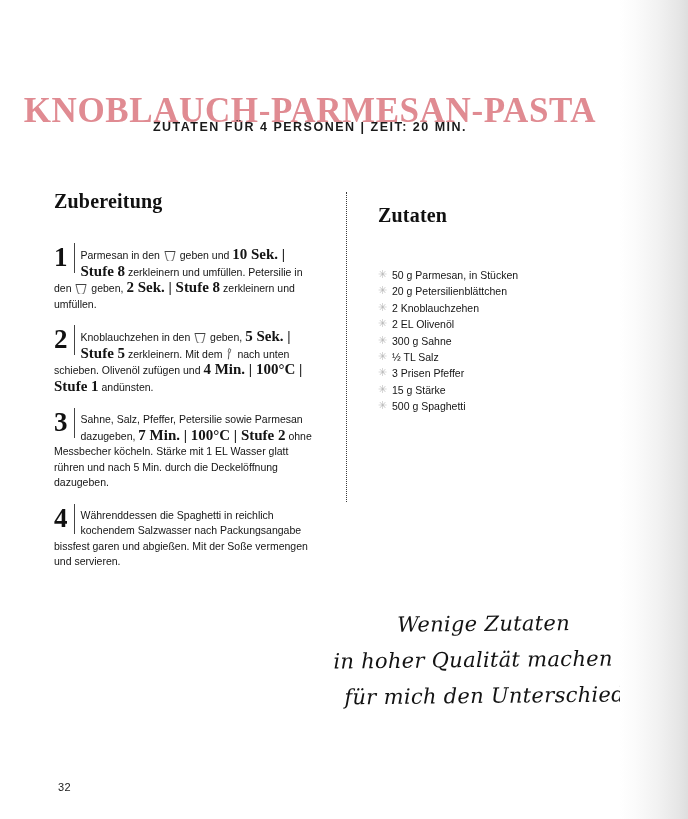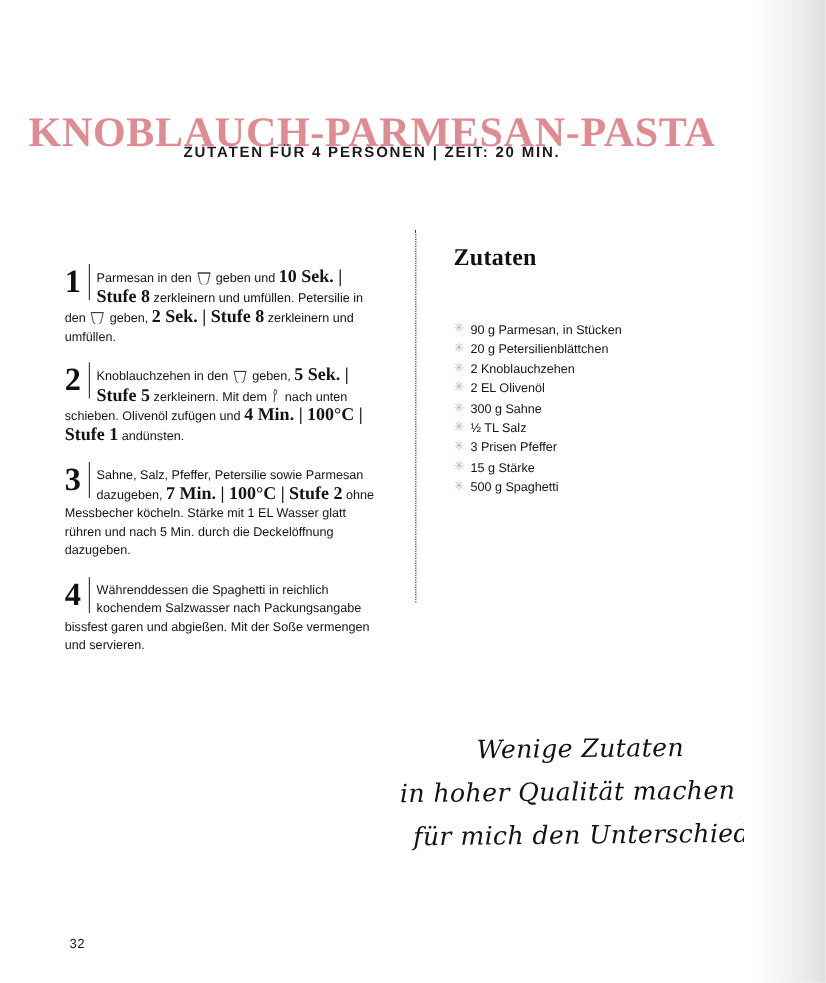--- a/index.html
+++ b/index.html
@@ -212,20 +212,21 @@
 
   <div class="content">
 
     <h1 class="recipe-title">KNOBLAUCH-PARMESAN-PASTA</h1>
 
     <div class="recipe-subtitle">ZUTATEN FÜR 4 PERSONEN | ZEIT: 20 MIN.</div>
 
     <div class="divider"></div>
 
     <div class="col-left">
+      <div class="col-heading">Zubereitung</div>
       <div class="steps" id="steps-container">
           <div class="step">
             <div class="step-num">1</div>
             <div class="step-text">Parmesan in den <span class="ico ico-bowl"><svg viewBox="0 0 24 22" width="12" height="11" xmlns="http://www.w3.org/2000/svg">
                   <path d="M2 3 h20 l-3 13 a5 5 0 0 1 -14 0 Z" fill="none" stroke="#3a3a3a" stroke-width="1.6"></path>
                   <path d="M1.5 3 h21" fill="none" stroke="#3a3a3a" stroke-width="1.6"></path>
                 </svg></span> geben und <span class="b">10 Sek. | Stufe 8</span> zerkleinern und umfüllen. Petersilie in den <span class="ico ico-bowl"><svg viewBox="0 0 24 22" width="12" height="11" xmlns="http://www.w3.org/2000/svg">
                   <path d="M2 3 h20 l-3 13 a5 5 0 0 1 -14 0 Z" fill="none" stroke="#3a3a3a" stroke-width="1.6"></path>
                   <path d="M1.5 3 h21" fill="none" stroke="#3a3a3a" stroke-width="1.6"></path>
                 </svg></span> geben, <span class="b">2 Sek. | Stufe 8</span> zerkleinern und umfüllen.</div>
@@ -247,21 +248,21 @@
           <div class="step">
             <div class="step-num">4</div>
             <div class="step-text">Währenddessen die Spaghetti in reichlich kochendem Salzwasser nach Packungsangabe bissfest garen und abgießen. Mit der Soße vermengen und servieren.</div>
           </div>
         </div>
     </div>
 
     <div class="col-right">
       <div class="col-heading">Zutaten</div>
       <ul class="ing-list" id="ingredients-container">
-          <li class="ing-item"><span class="ing-star">✳</span><span>90 g Parmesan, in Stücken</span></li>
+          <li class="ing-item"><span class="ing-star">✳</span><span>50 g Parmesan, in Stücken</span></li>
           <li class="ing-item"><span class="ing-star">✳</span><span>20 g Petersilienblättchen</span></li>
           <li class="ing-item"><span class="ing-star">✳</span><span>2 Knoblauchzehen</span></li>
           <li class="ing-item"><span class="ing-star">✳</span><span>2 EL Olivenöl</span></li>
           <li class="ing-item"><span class="ing-star">✳</span><span>300 g Sahne</span></li>
           <li class="ing-item"><span class="ing-star">✳</span><span>½ TL Salz</span></li>
           <li class="ing-item"><span class="ing-star">✳</span><span>3 Prisen Pfeffer</span></li>
           <li class="ing-item"><span class="ing-star">✳</span><span>15 g Stärke</span></li>
           <li class="ing-item"><span class="ing-star">✳</span><span>500 g Spaghetti</span></li>
         </ul>
     </div>

